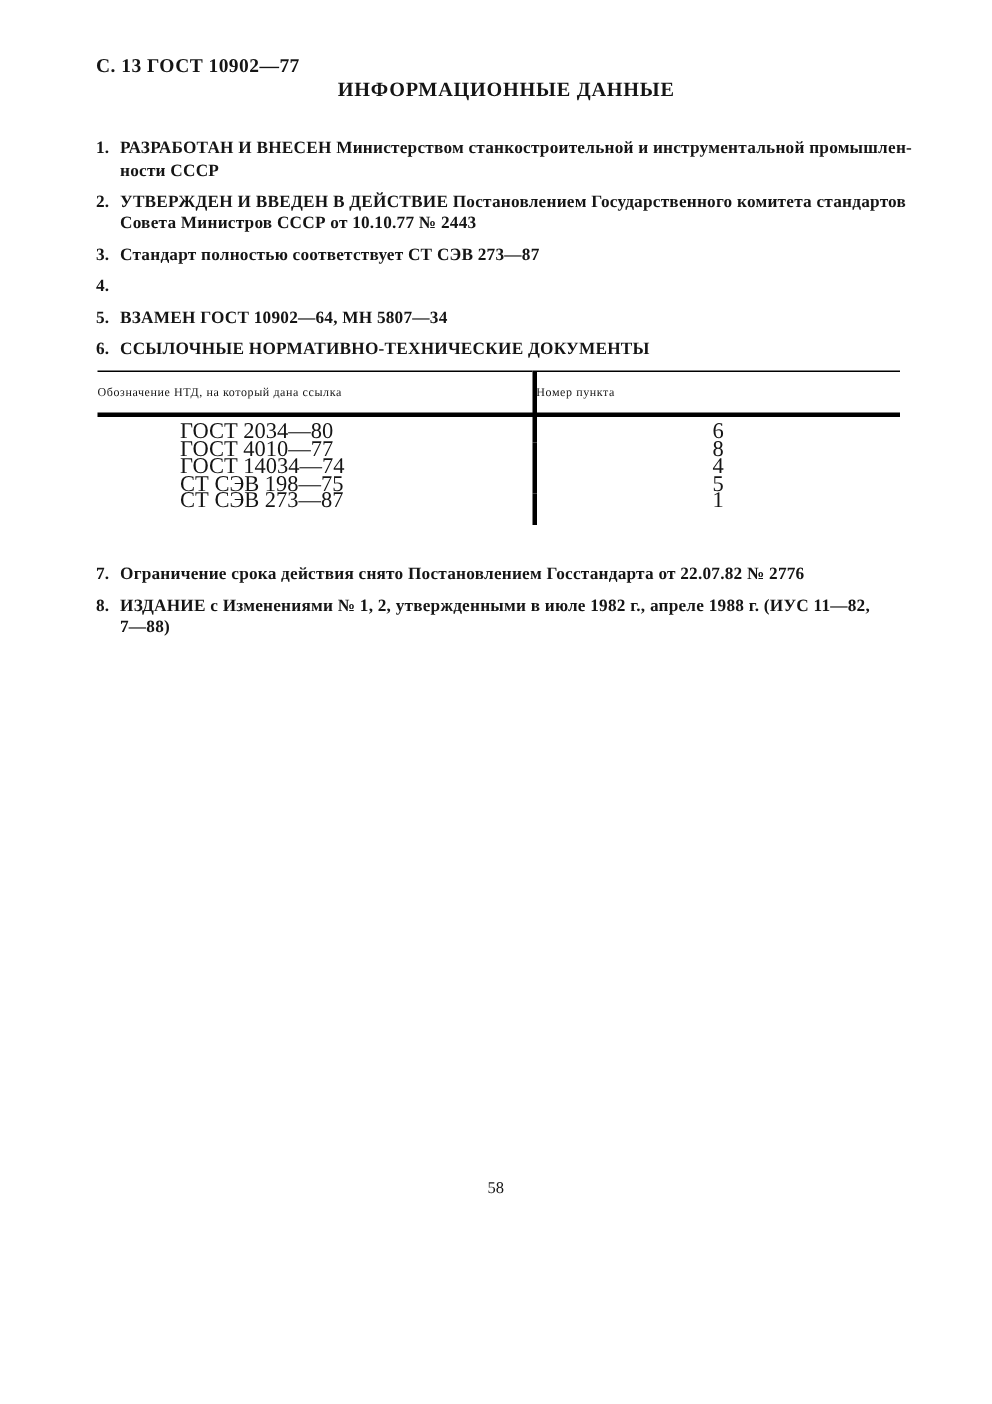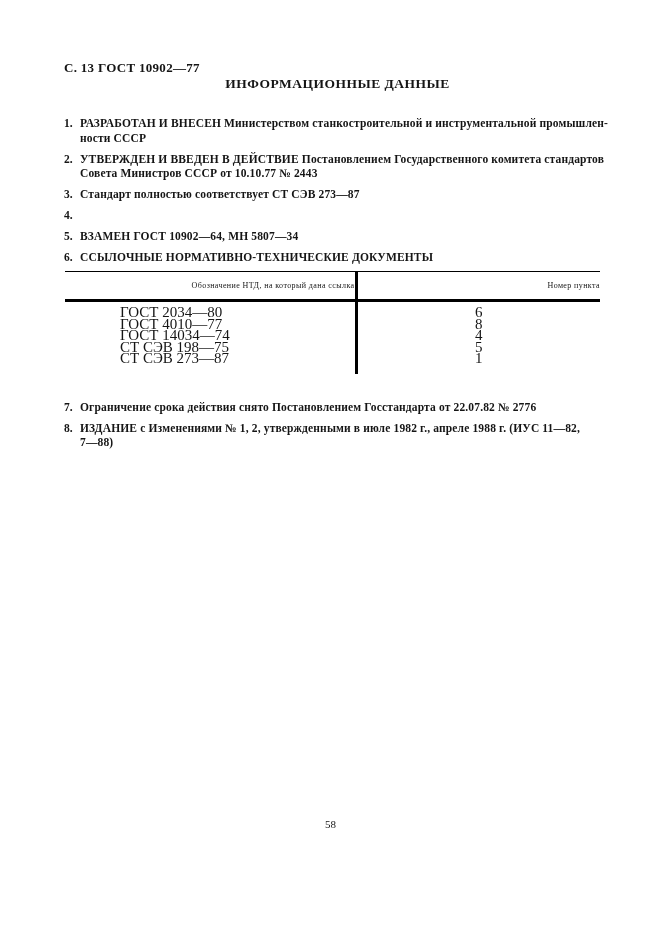--- a/index.html
+++ b/index.html
@@ -4,21 +4,21 @@
 <style>
   * { box-sizing: border-box; margin: 0; padding: 0; }
   html, body { width: 661px; height: 936px; }
   body {
     background: #ffffff;
     color: #151515;
     font-family: "Liberation Serif", "DejaVu Serif", serif;
     position: relative;
     overflow: hidden;
   }
-  .page { padding: 60px 50px 0 64px; }
+  .page { padding: 36px 50px 0 64px; }
 
   .doc-header {
     font-size: 13px;
     font-weight: bold;
     letter-spacing: 0.3px;
   }
   .doc-title {
     text-align: center;
     font-size: 13.5px;
     font-weight: bold;
@@ -44,41 +44,41 @@
     table-layout: fixed;
     border-top: 1px solid #000;
   }
   table.refs col.c1 { width: 291px; }
   table.refs col.c2 { width: 244px; }
   table.refs th {
     height: 29px;
     font-size: 8px;
     font-weight: normal;
     letter-spacing: 0.4px;
-    text-align: right;
+    text-align: left;
     vertical-align: middle;
     border-bottom: 3px solid #000;
   }
   table.refs th:first-child,
   table.refs td:first-child { border-right: 3px solid #000; }
   table.refs td {
     font-size: 15px;
     line-height: 11.5px;
     vertical-align: top;
   }
   table.refs td.ntd { padding-left: 55px; }
   table.refs td.num { text-align: center; }
   table.refs tr.first td { padding-top: 5px; }
   table.refs tr.last td { padding-bottom: 9px; }
 
   .after-table { margin-top: 26px; }
 
   .page-number {
     position: absolute;
-    top: 818px;
+    top: 786px;
     left: 0;
     width: 100%;
     text-align: center;
     font-size: 11px;
   }
 </style>
 </head>
 <body>
 
 <div class="page">

